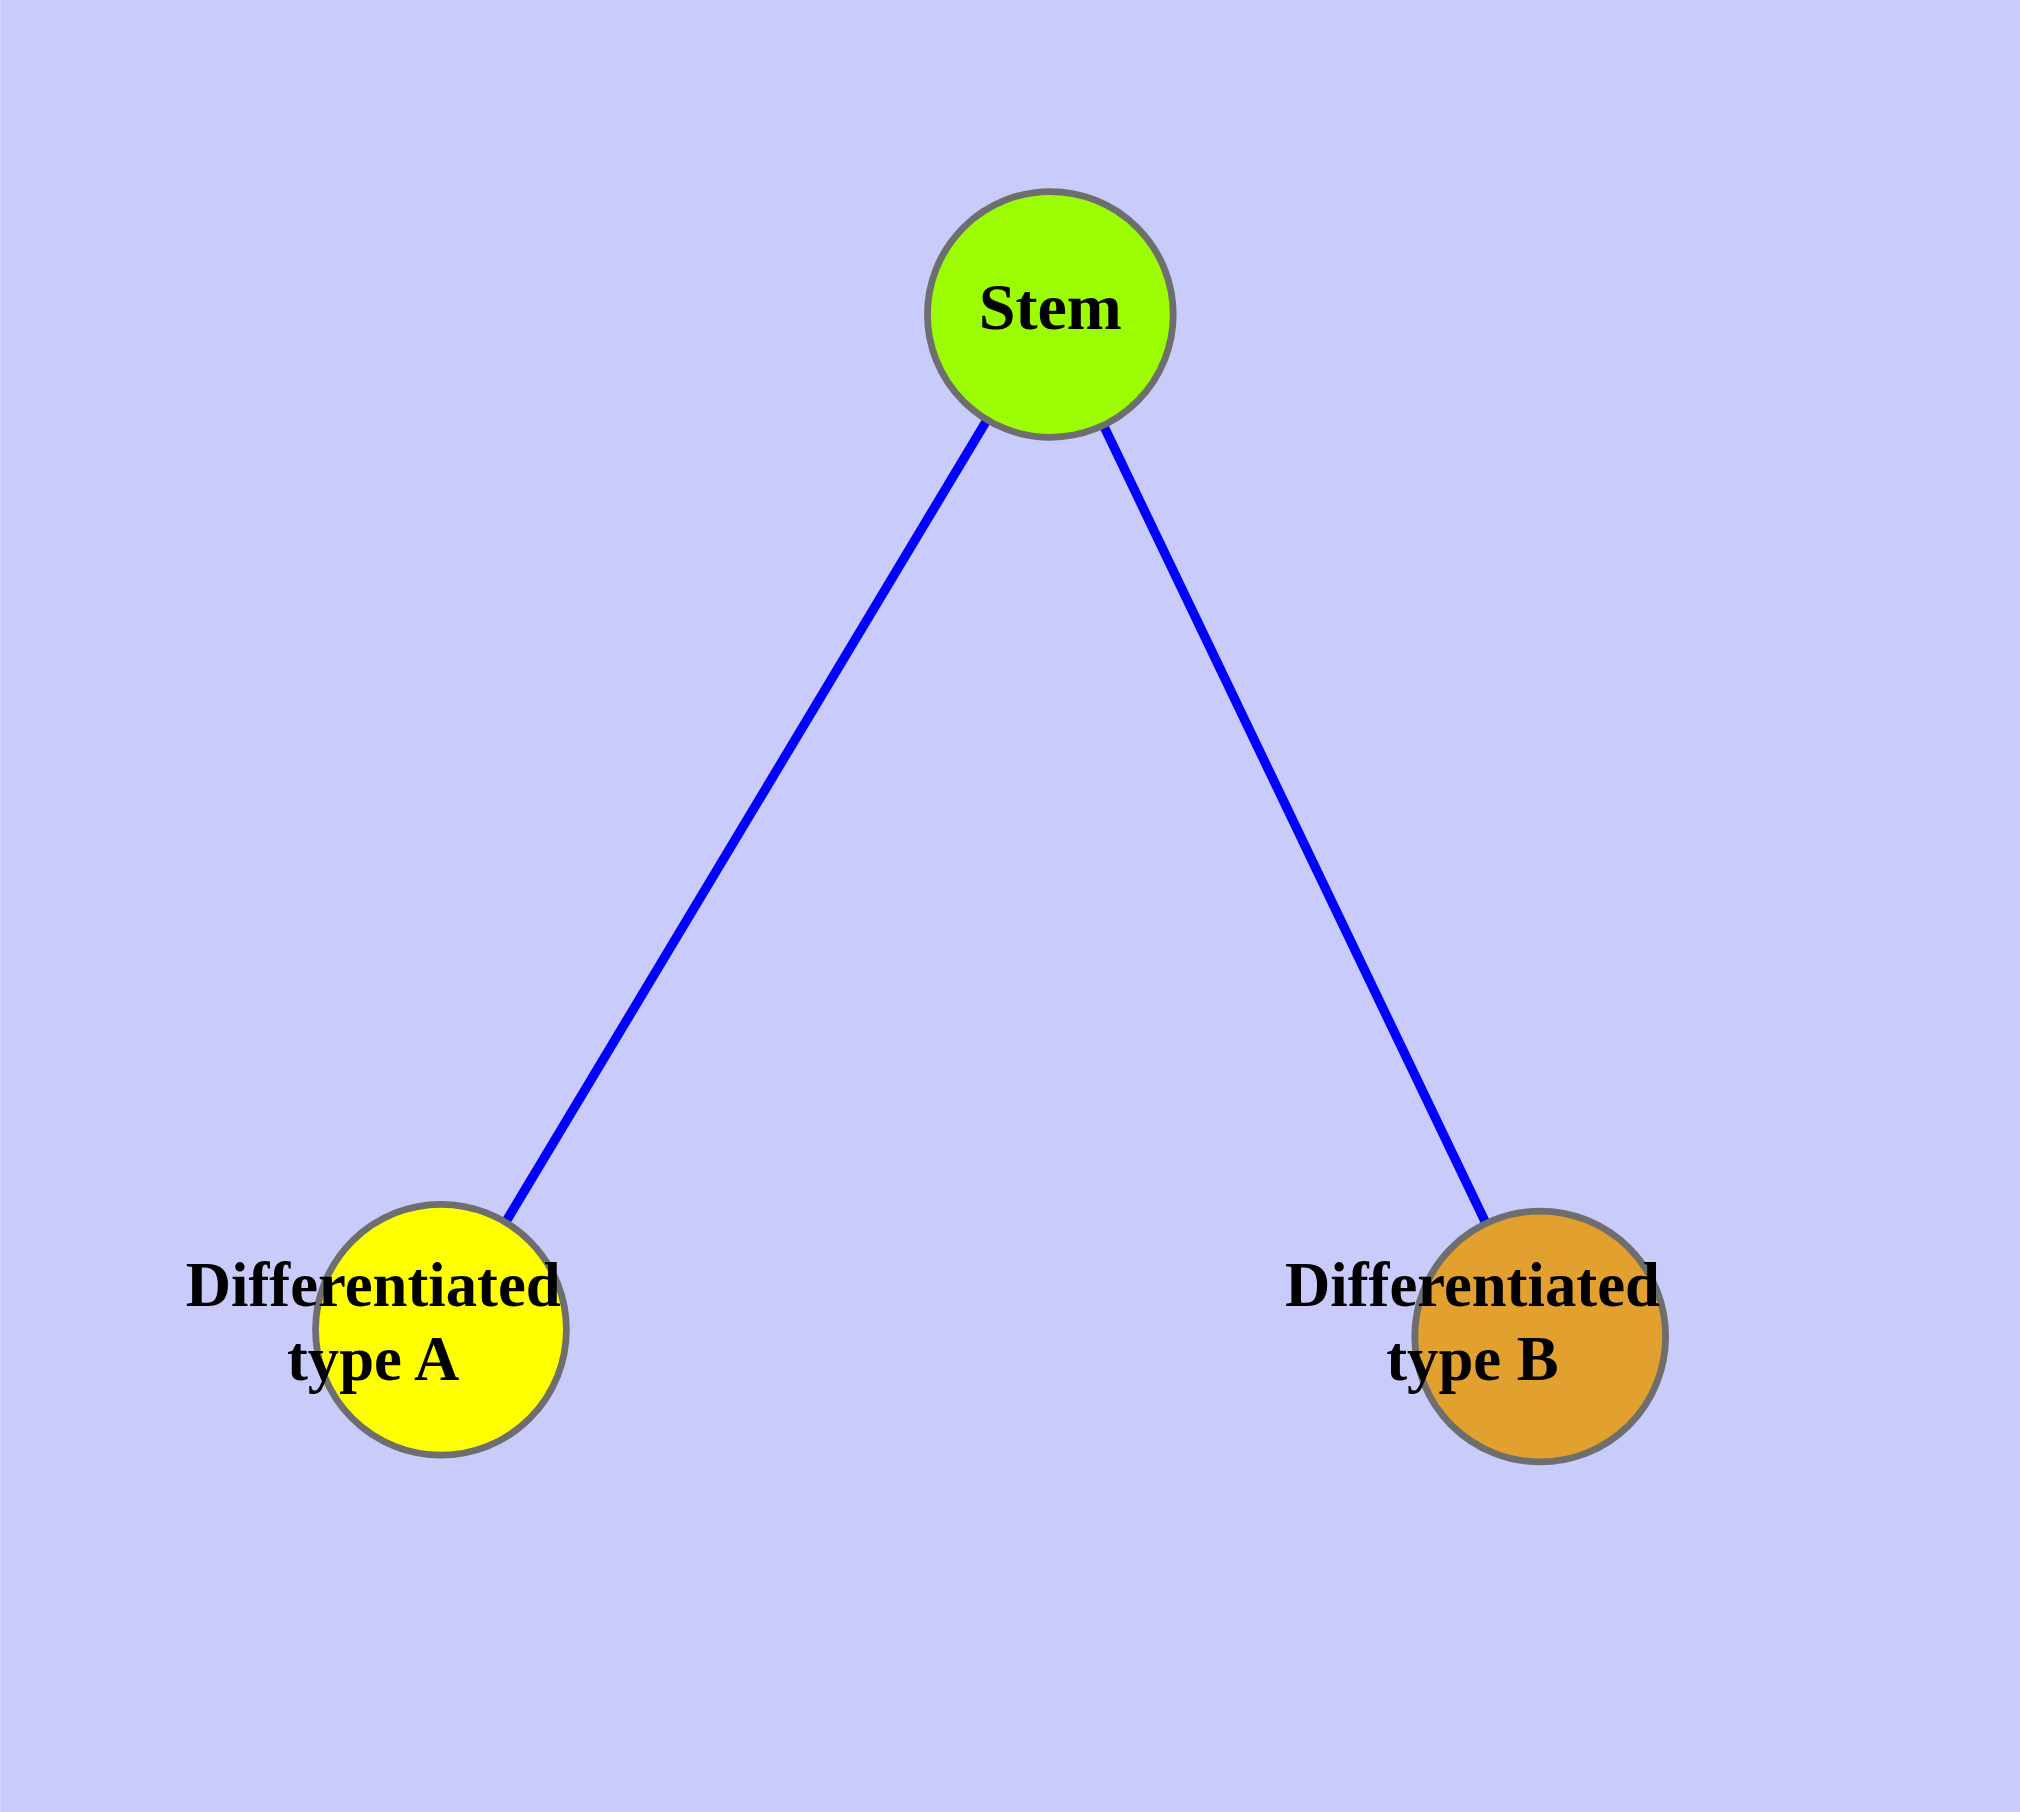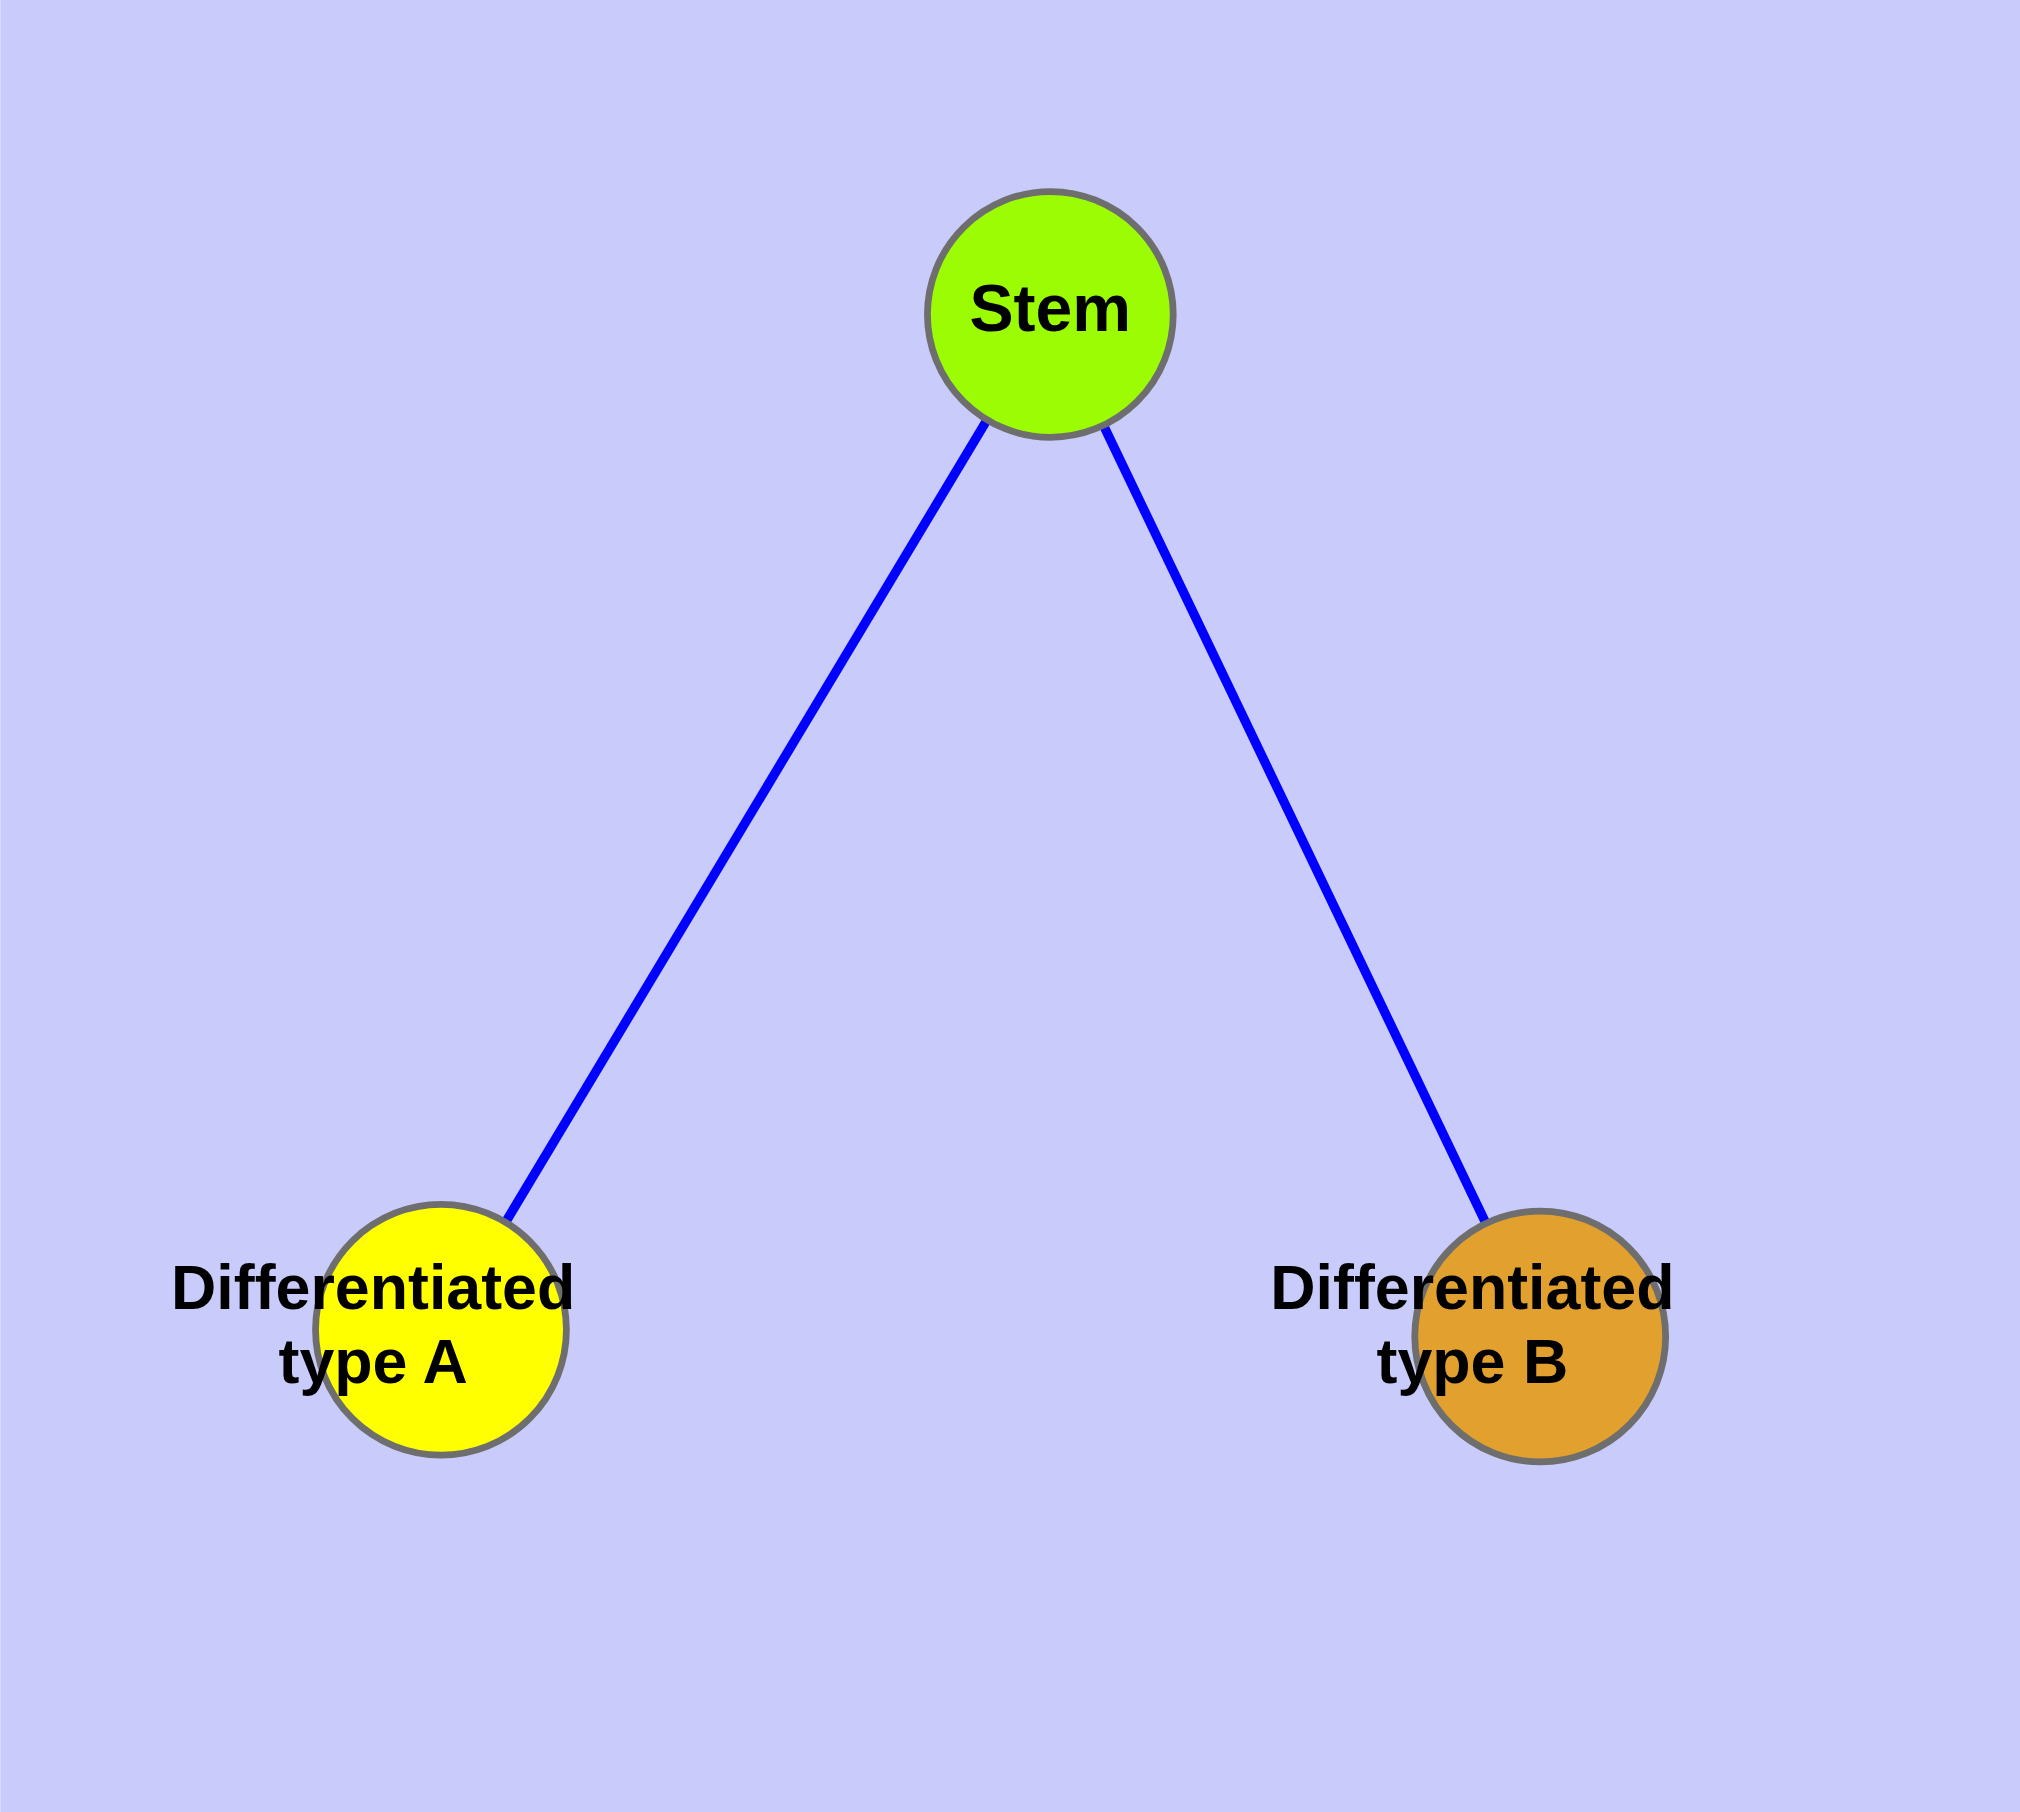--- a/index.html
+++ b/index.html
@@ -5,21 +5,21 @@
   html, body {
     margin: 0;
     padding: 0;
     background: #ffffff;
   }
   #canvas {
     position: relative;
     width: 2021px;
     height: 1812px;
     overflow: hidden;
-    font-family: Liberation Sans, sans-serif;
+    font-family: Liberation Serif, serif;
   }
   #graph-svg {
     position: absolute;
     top: 0;
     left: 0;
     width: 2021px;
     height: 1812px;
     display: block;
   }
   .node-label {

